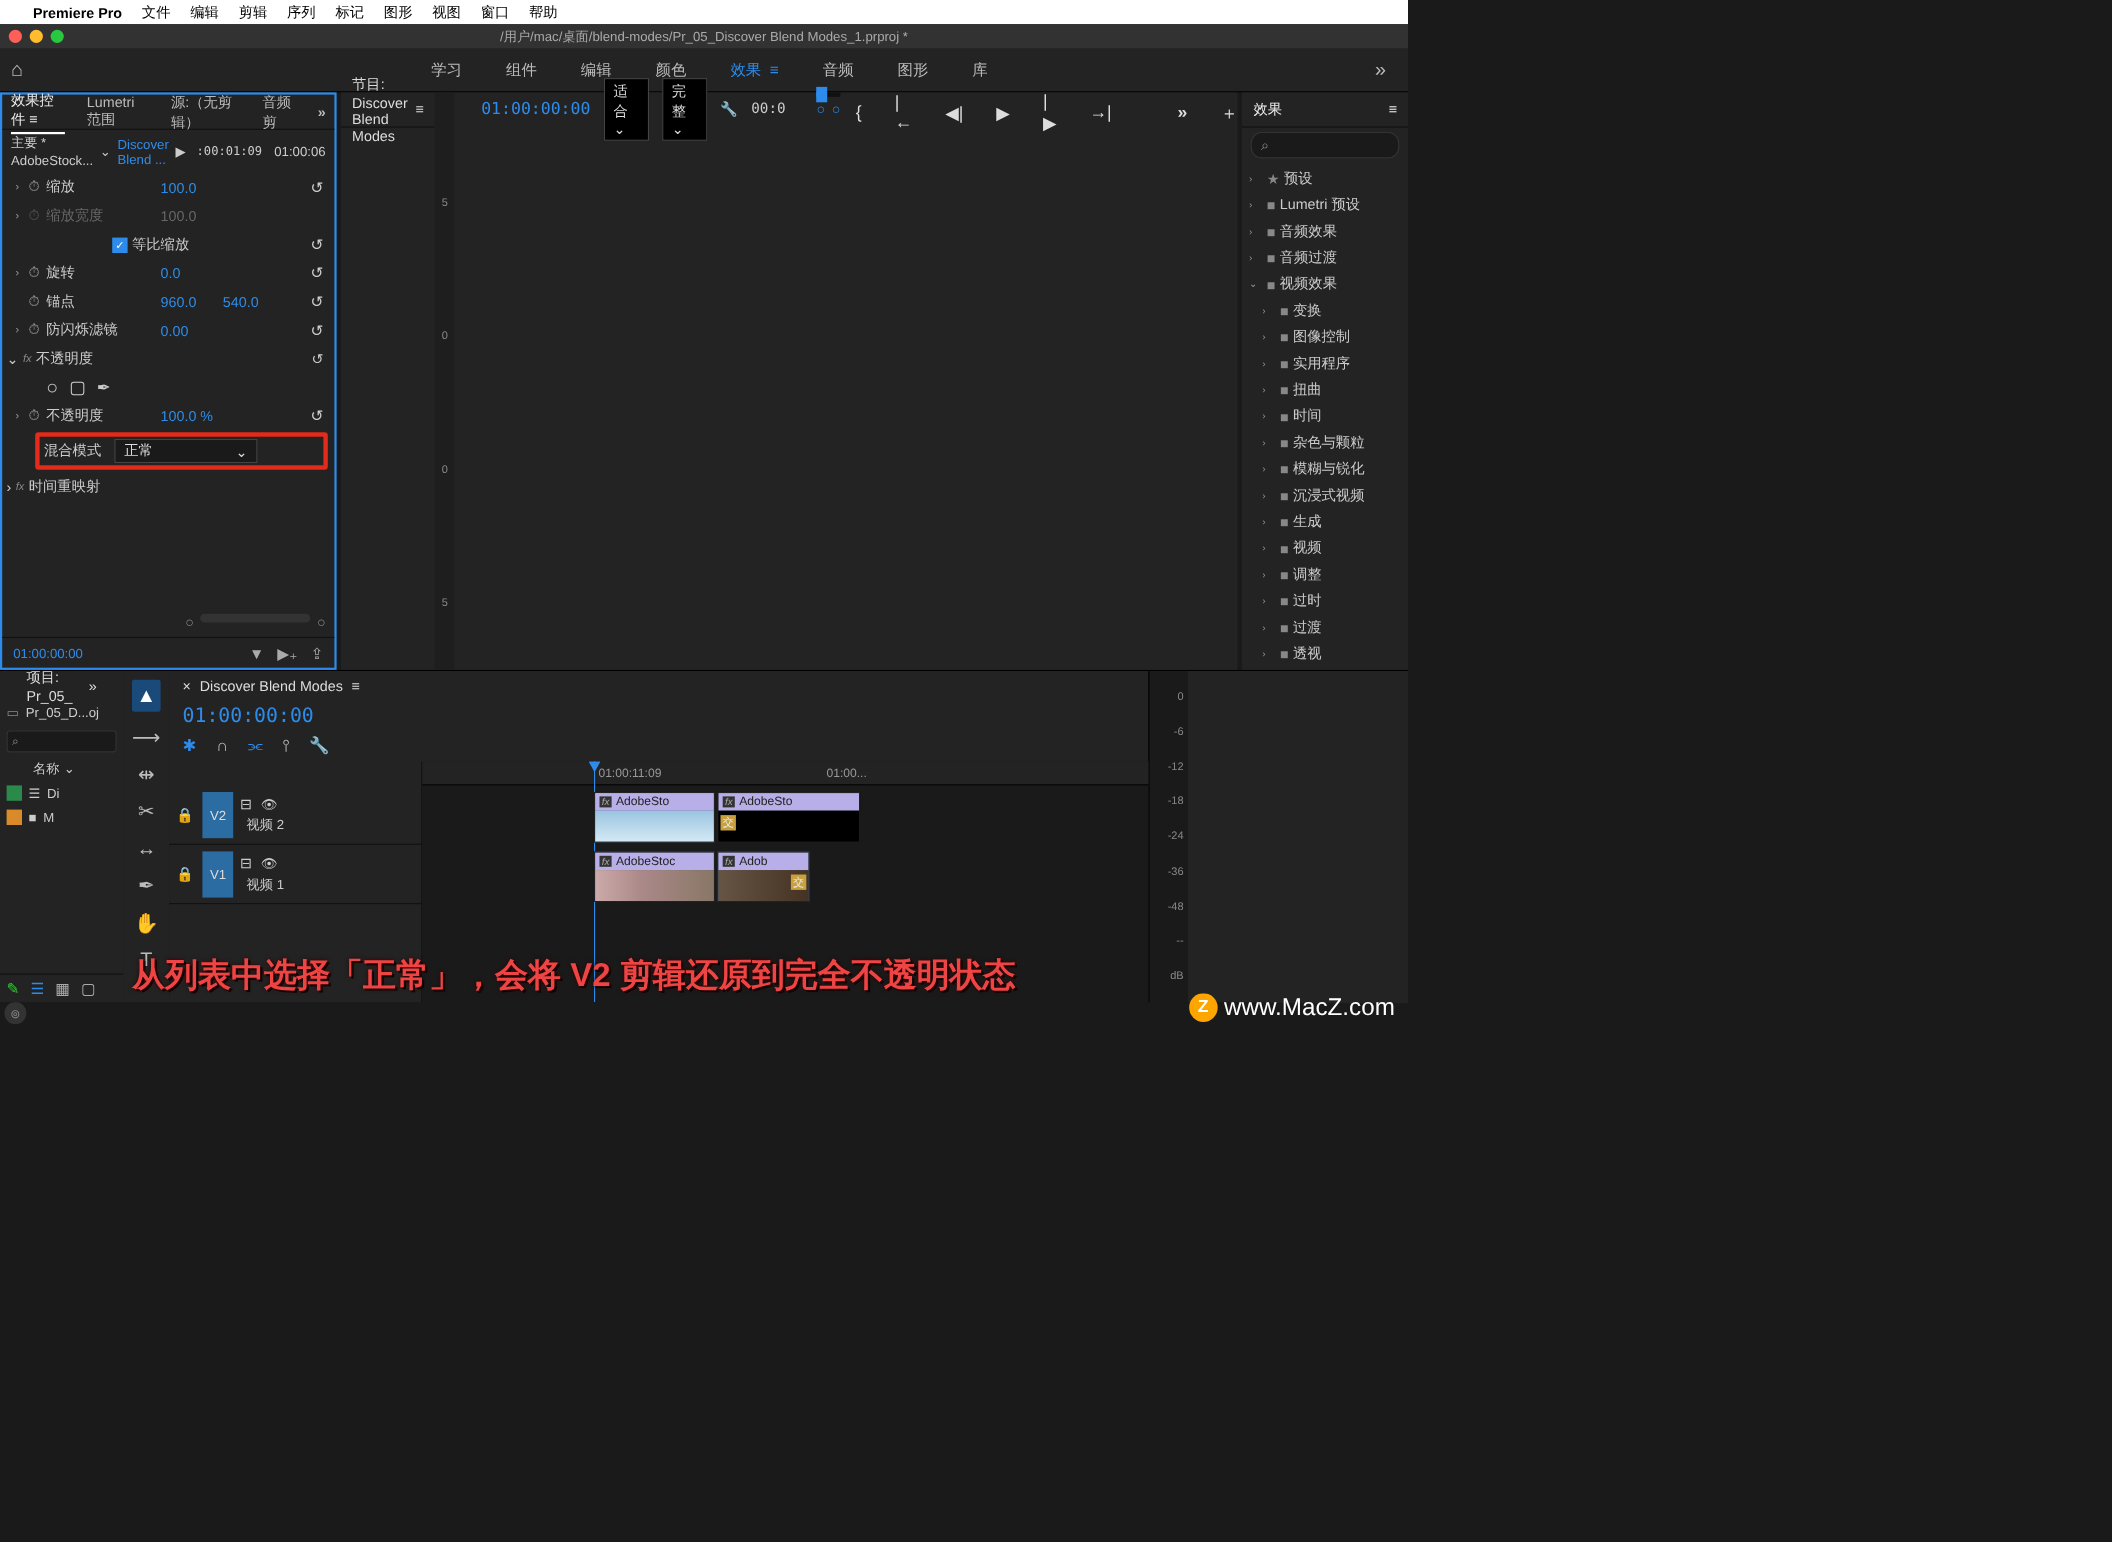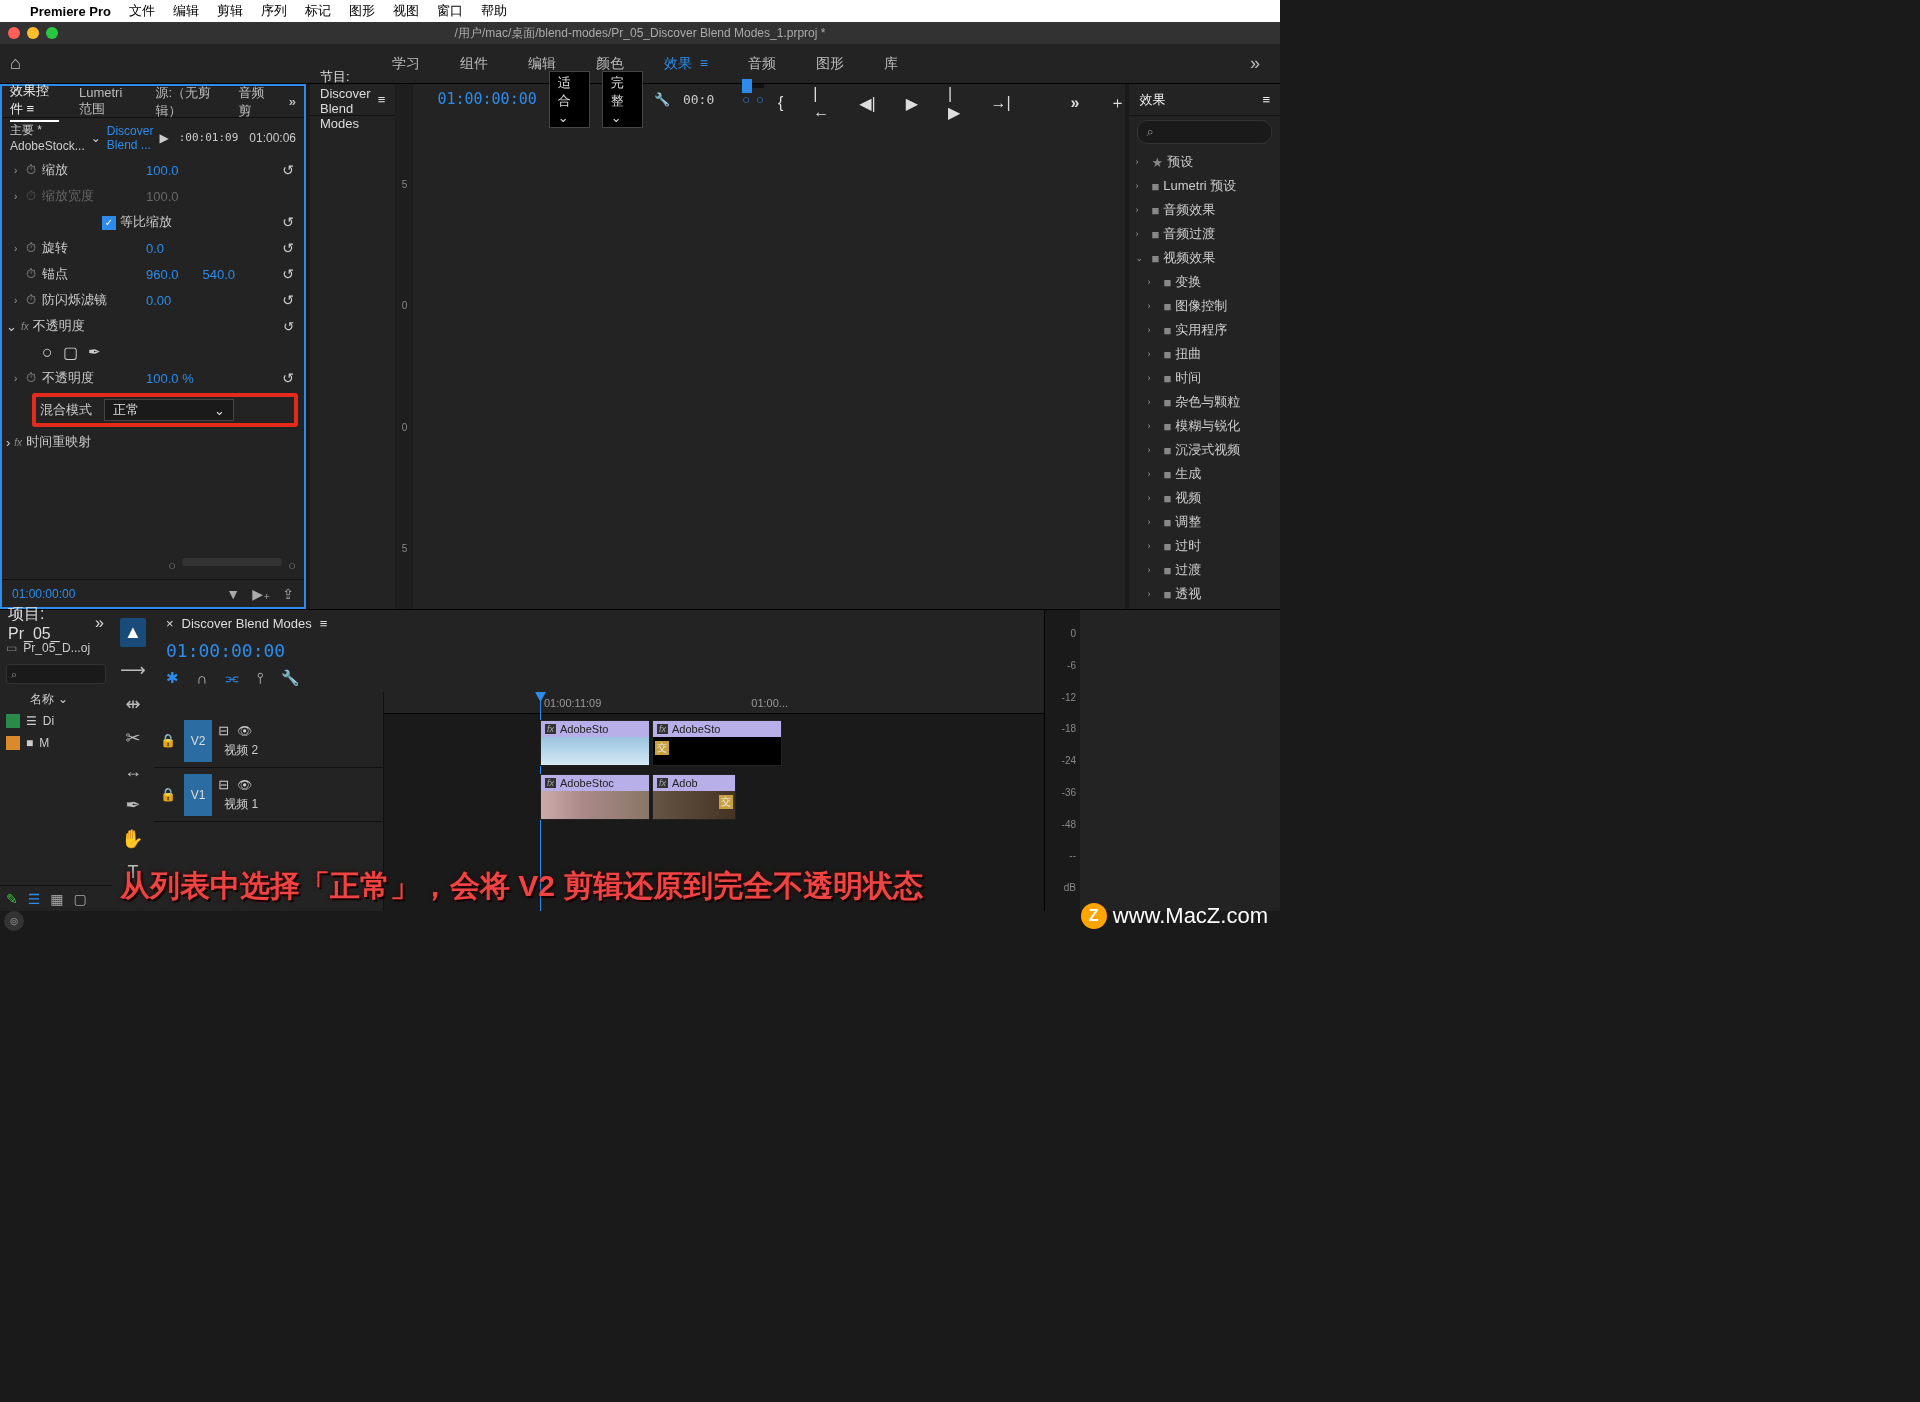--- a/index.html
+++ b/index.html
@@ -64,21 +64,21 @@
 .fx-head { height:32px; display:flex; align-items:center; padding:0 10px; color:#eee; border-bottom:1px solid #111; justify-content:space-between; }
 .fx-search { height:24px; margin:4px 8px; background:#1a1a1a; border:1px solid #333; border-radius:10px; display:flex; align-items:center; padding:0 8px; color:#888; }
 .fx-tree { flex:1; overflow:auto; font-size:13px; padding:2px 0; }
 .fx-item { display:flex; align-items:center; height:24px; padding-left:6px; gap:4px; color:#ccc; cursor:pointer; }
 .fx-item .arr { width:12px; font-size:9px; color:#999; }
 .fx-item .foldericon { color:#888; font-size:13px; }
 .fx-item.l1{padding-left:18px}
 
 .lower { display:flex; height:302px; border-top:1px solid #000; }
 .project { width:112px; background:#232323; display:flex; flex-direction:column; }
-.proj-head { height:26px; display:flex; align-items:center; padding:0 8px; color:#ddd; font-size:16px; }
+.proj-head { height:26px; display:flex; align-items:center; padding:0 24px; color:#ddd; font-size:13px; }
 .proj-bin { height:24px; display:flex; align-items:center; padding:0 6px; gap:6px; color:#ccc; font-size:12px; }
 .proj-search { margin:4px 6px; height:20px; background:#1a1a1a; border:1px solid #333; border-radius:3px; color:#888; font-size:11px; padding:0 4px; display:flex; align-items:center; }
 .proj-col { height:22px; display:flex; align-items:center; padding-left:30px; gap:4px; color:#ccc; font-size:12px; }
 .proj-row { height:22px; display:flex; align-items:center; padding-left:6px; gap:6px; font-size:12px; color:#ccc; }
 .swatch { width:14px; height:14px; }
 .proj-foot { margin-top:auto; height:26px; display:flex; align-items:center; gap:10px; padding:0 6px; color:#aaa; font-size:14px; border-top:1px solid #111; }
 .proj-foot .pen{color:#37c837}
 .tools { width:42px; background:#232323; display:flex; flex-direction:column; align-items:center; padding-top:8px; gap:12px; color:#bbb; font-size:18px; }
 .tools .active{ background:#1a4a7a; padding:4px; border-radius:2px; color:#fff; }
 .timeline { flex:1; background:#232323; display:flex; flex-direction:column; }

